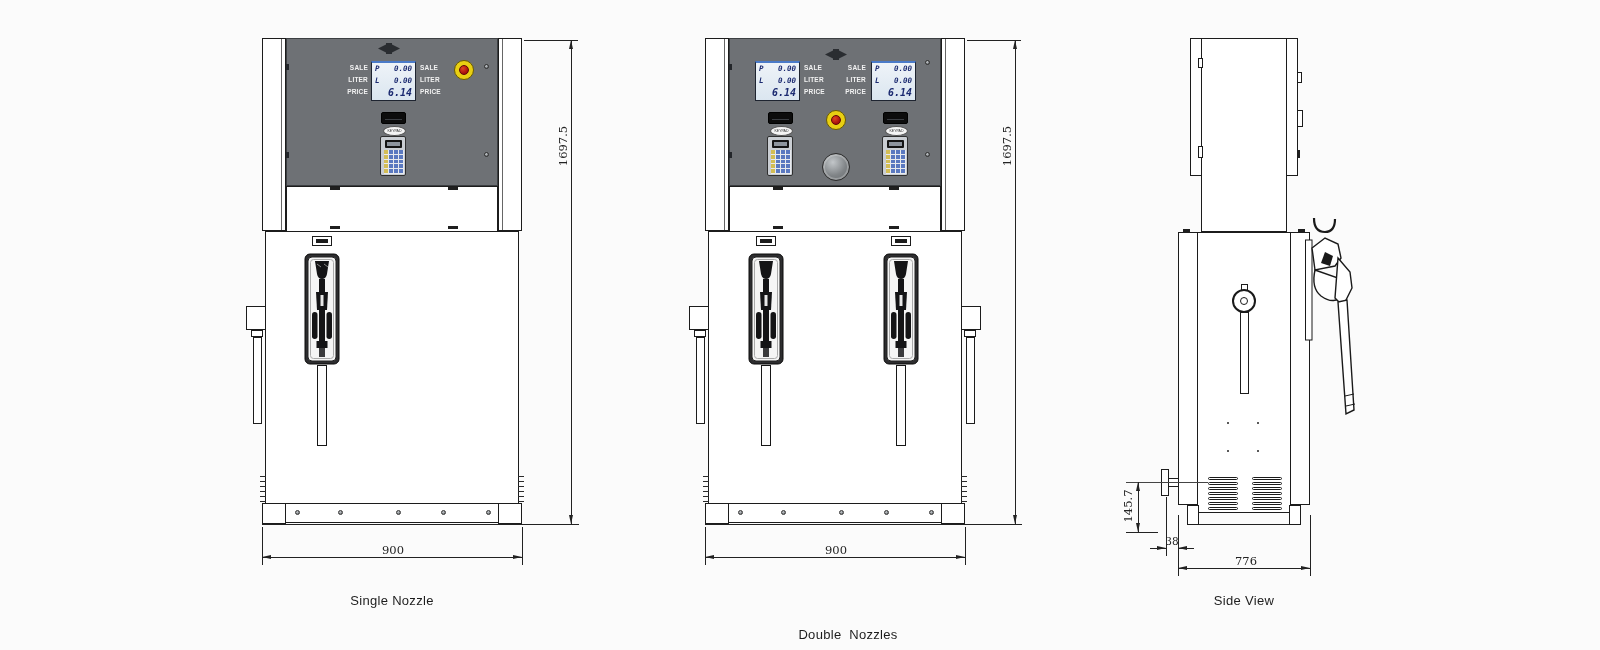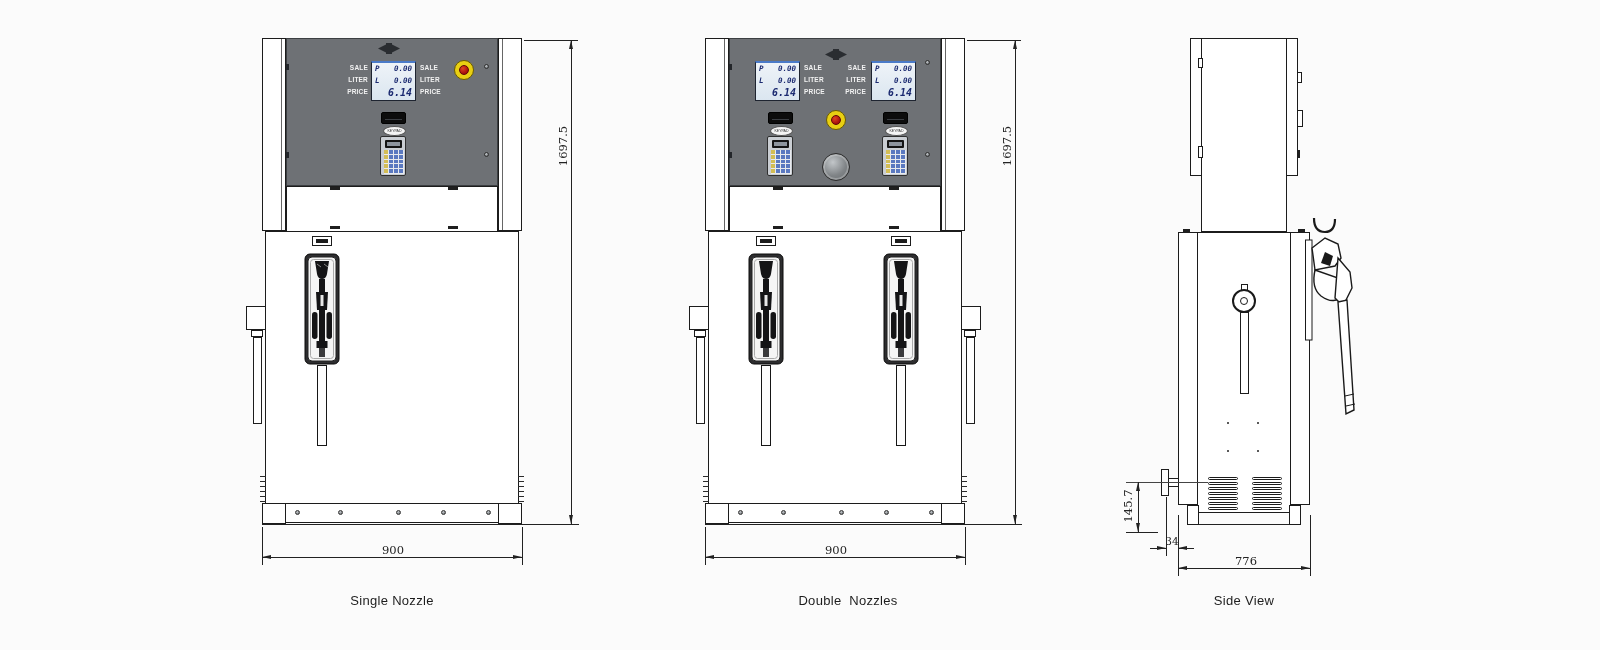--- a/index.html
+++ b/index.html
@@ -304,21 +304,21 @@
     <div class="l" style="left:1015px;top:40px;width:1px;height:484px;"></div>
     <div class="ar ar-u" style="left:1012.5px;top:40px;"></div>
     <div class="ar ar-d" style="left:1012.5px;top:515px;"></div>
     <span class="dimv" style="left:1007px;top:146px;">1697.5</span>
     <div class="l" style="left:705px;top:527px;width:1px;height:38px;"></div>
     <div class="l" style="left:965px;top:527px;width:1px;height:38px;"></div>
     <div class="l" style="left:705px;top:557px;width:260px;height:1px;"></div>
     <div class="ar ar-l" style="left:705px;top:554.5px;"></div>
     <div class="ar ar-r" style="left:956px;top:554.5px;"></div>
     <span class="dim" style="left:836px;top:543px;">900</span>
-    <span class="cap" style="left:848px;top:593px;">Double  Nozzles</span>
+    <span class="cap" style="left:848px;top:627px;">Double  Nozzles</span>
   </div>
 
   <div class="g">
     <div class="box" style="left:1201px;top:38px;width:86px;height:194px;"></div>
     <div class="box" style="left:1190px;top:38px;width:12px;height:138px;"></div>
     <div class="box" style="left:1286px;top:38px;width:12px;height:138px;"></div>
     <div class="box" style="left:1198px;top:58px;width:5px;height:10px;"></div>
     <div class="box" style="left:1198px;top:146px;width:5px;height:12px;"></div>
     <div class="box" style="left:1297px;top:72px;width:5px;height:11px;"></div>
     <div class="box" style="left:1297px;top:110px;width:6px;height:17px;"></div>
@@ -377,21 +377,21 @@
     <div class="ar ar-d" style="left:1135.5px;top:523px;"></div>
     <div class="l" style="left:1126px;top:532px;width:32px;height:1px;"></div>
     <span class="dimv" style="left:1128px;top:506px;">145.7</span>
 
     <div class="l" style="left:1166px;top:497px;width:1px;height:59px;"></div>
     <div class="l" style="left:1178px;top:515px;width:1px;height:61px;"></div>
     <div class="l" style="left:1150px;top:548px;width:16px;height:1px;"></div>
     <div class="l" style="left:1178px;top:548px;width:16px;height:1px;"></div>
     <div class="ar ar-r" style="left:1157px;top:545.5px;"></div>
     <div class="ar ar-l" style="left:1178px;top:545.5px;"></div>
-    <span class="dim" style="left:1172px;top:535px;font-size:10.5px;">34</span>
+    <span class="dim" style="left:1172px;top:535px;font-size:10.5px;">38</span>
 
     <div class="l" style="left:1310px;top:515px;width:1px;height:61px;"></div>
     <div class="l" style="left:1178px;top:568px;width:132px;height:1px;"></div>
     <div class="ar ar-l" style="left:1178px;top:565.5px;"></div>
     <div class="ar ar-r" style="left:1301px;top:565.5px;"></div>
     <span class="dim" style="left:1246px;top:554px;">776</span>
     <span class="cap" style="left:1244px;top:593px;">Side View</span>
   </div>
 
 </div>

